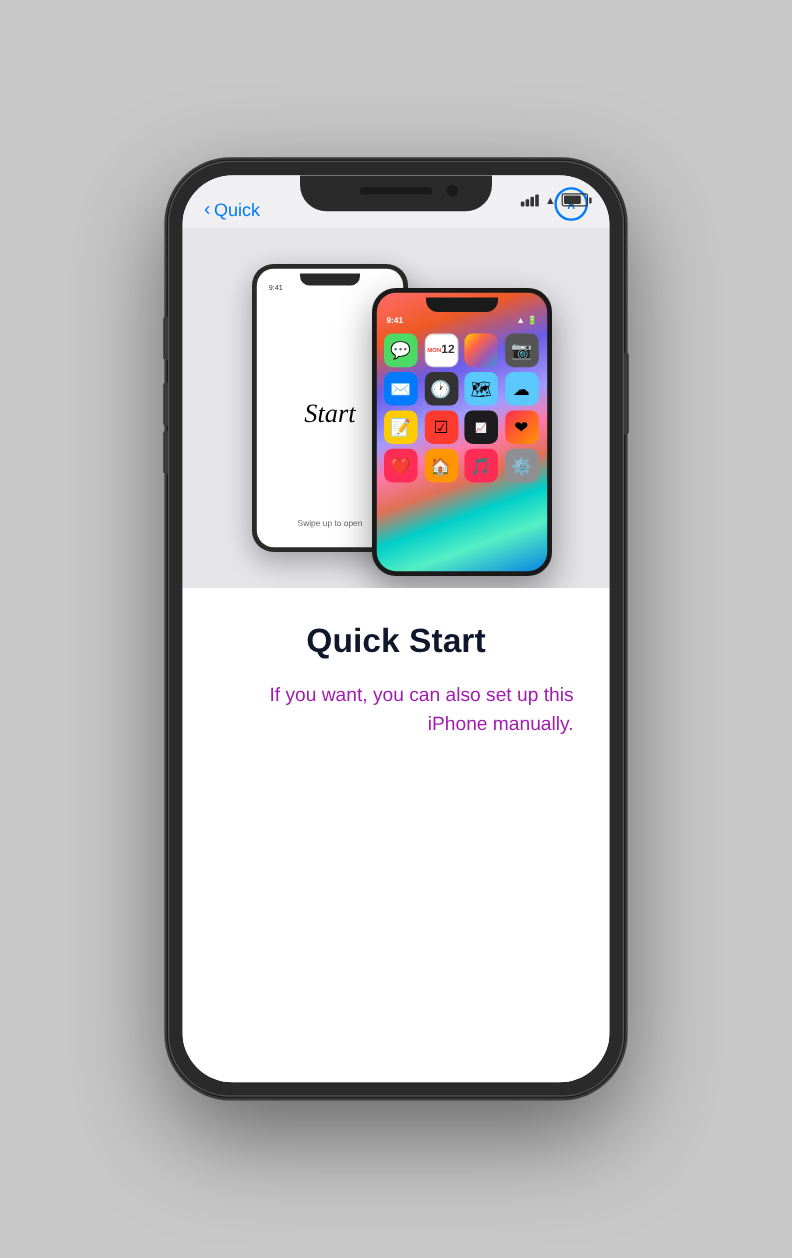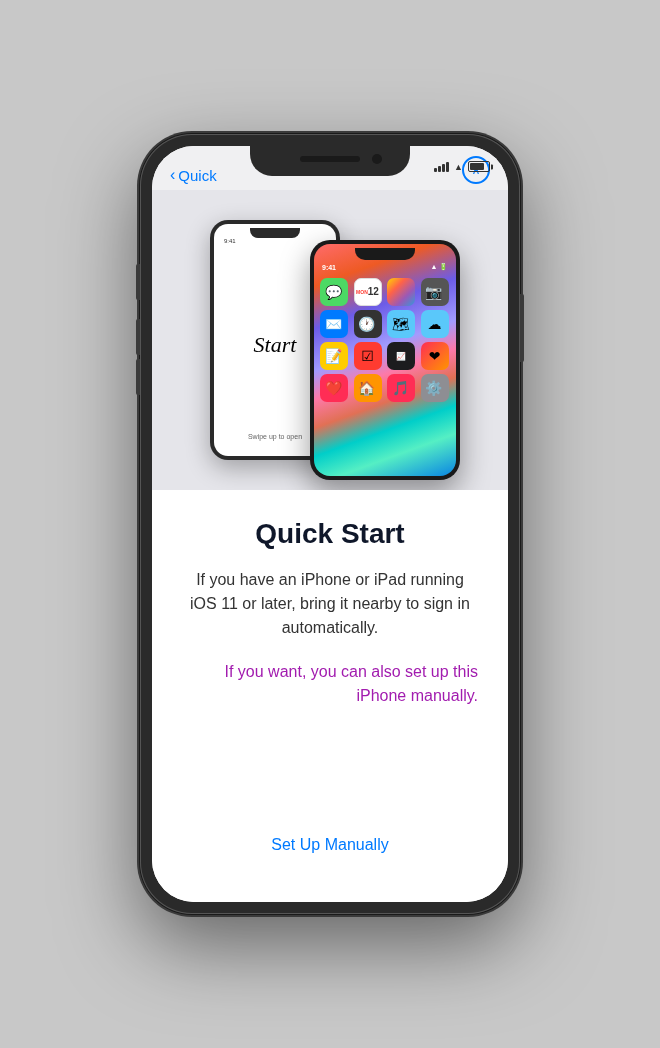--- a/index.html
+++ b/index.html
@@ -524,23 +524,19 @@
               </div>
             </div>
           </div>
 
         </div>
       </div>
 
       <div class="main-content">
         <h1 class="quick-start-title">Quick Start</h1>
 
-        <p class="description-text">If you have an iPhone or iPad running iOS 11 or later, bring it nearby to sign in automatically.</p>
 
         <p class="description-text-2">If you want, you can also set up this iPhone manually.</p>
 
-        <div class="bottom-link">
-          <a class="set-up-manually-btn">Set Up Manually</a>
-        </div>
       </div>
     </div>
   </div>
 </div>
 
 </body></html>

